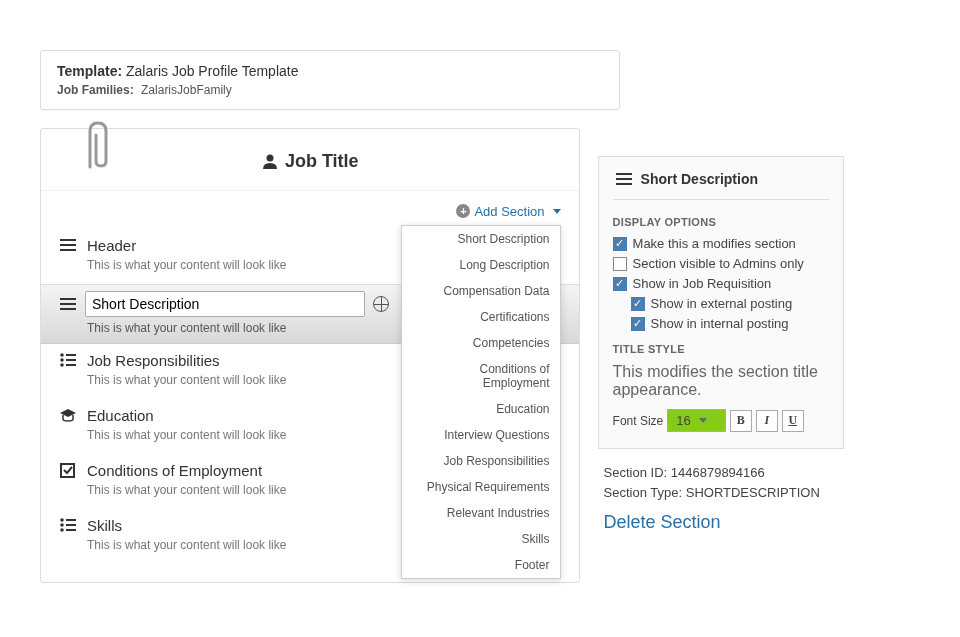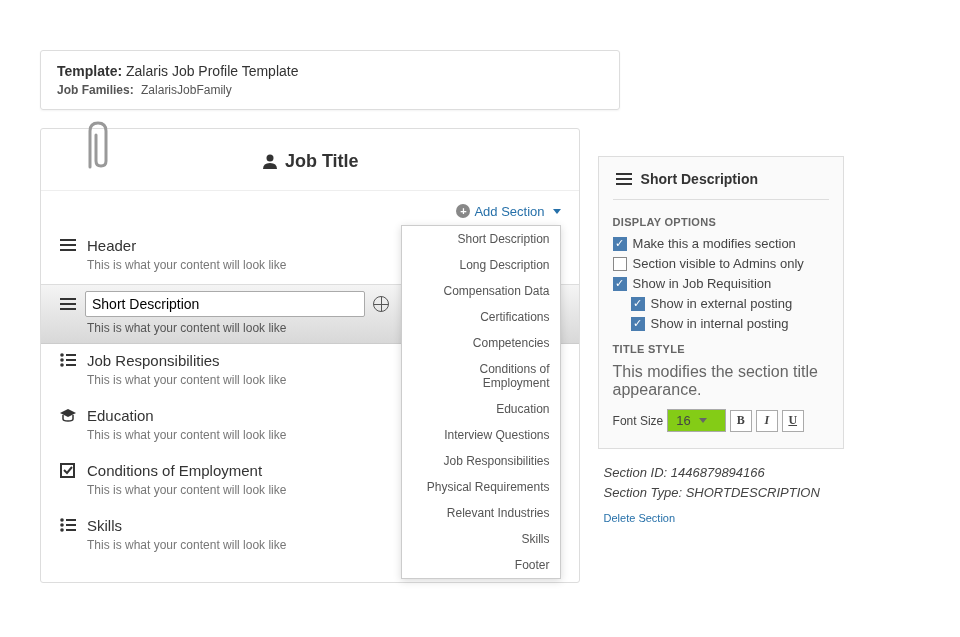--- a/index.html
+++ b/index.html
@@ -47,22 +47,22 @@
 .check-row.indent { margin-left: 18px; }
 .checkbox { width: 14px; height: 14px; border: 1px solid #888; background: #fff; display: inline-flex; align-items: center; justify-content: center; font-size: 11px; color: #fff; }
 .checkbox.checked { background: #4a7db0; border-color: #4a7db0; }
 .title-style-desc { font-size: 16px; color: #666; margin: 6px 0 10px 0; }
 .font-row { display: flex; align-items: center; gap: 4px; font-size: 12px; color: #444; }
 .font-select { border: 1px solid #aaa; padding: 3px 18px 3px 8px; font-size: 13px; background: #84cc16; position: relative; display: inline-flex; align-items: center; gap: 8px; }
 .font-select .sel-caret { width: 0; height: 0; border-left: 4px solid transparent; border-right: 4px solid transparent; border-top: 5px solid #666; }
 .format-btn { width: 22px; height: 22px; border: 1px solid #aaa; display: inline-flex; align-items: center; justify-content: center; font-weight: bold; font-size: 12px; font-family: Georgia, serif; cursor: pointer; background: #fff; }
 .format-btn.italic { font-style: italic; }
 .format-btn.underline { text-decoration: underline; }
-.meta-info { font-size: 13px; color: #444; line-height: 1.5; margin-bottom: 10px; padding-left: 6px; font-style: italic; }
-.delete-link { color: #2670a9; font-size: 11px; cursor: pointer; padding-left: 6px; }
+.meta-info { font-size: 13px; color: #444; line-height: 1.5; margin-bottom: 10px; padding-left: 6px; }
+.delete-link { color: #2670a9; font-size: 18px; cursor: pointer; padding-left: 6px; }
 </style>
 </head>
 <body>
 
 <div class="container">
   <div class="template-box">
     <div class="t-title">
       <b>Template:</b>
       <span>Zalaris Job Profile Template</span>
     </div>

